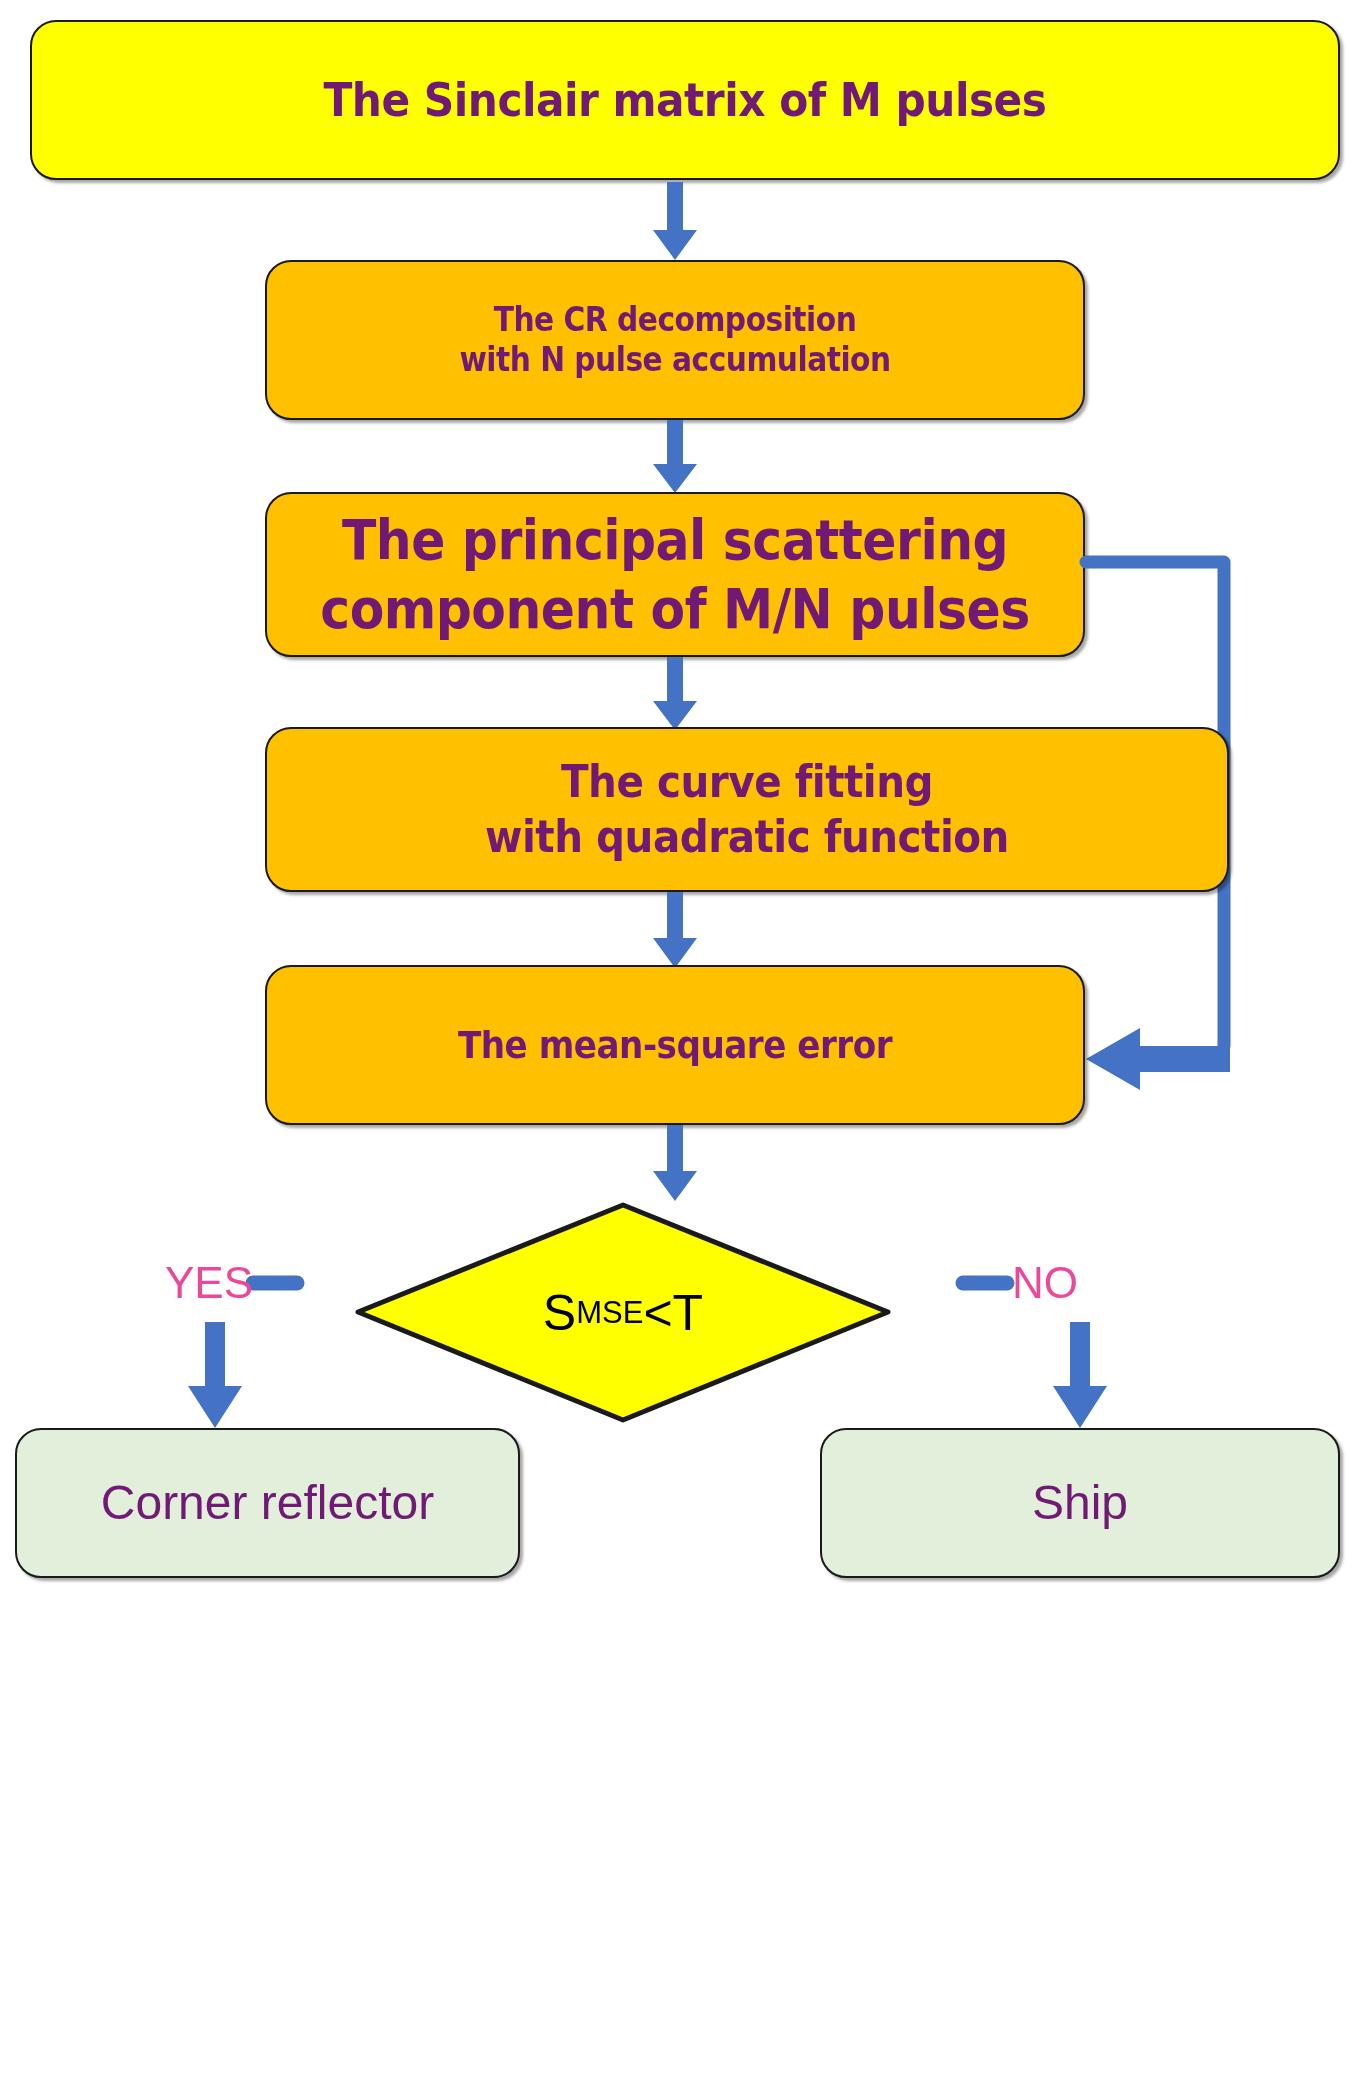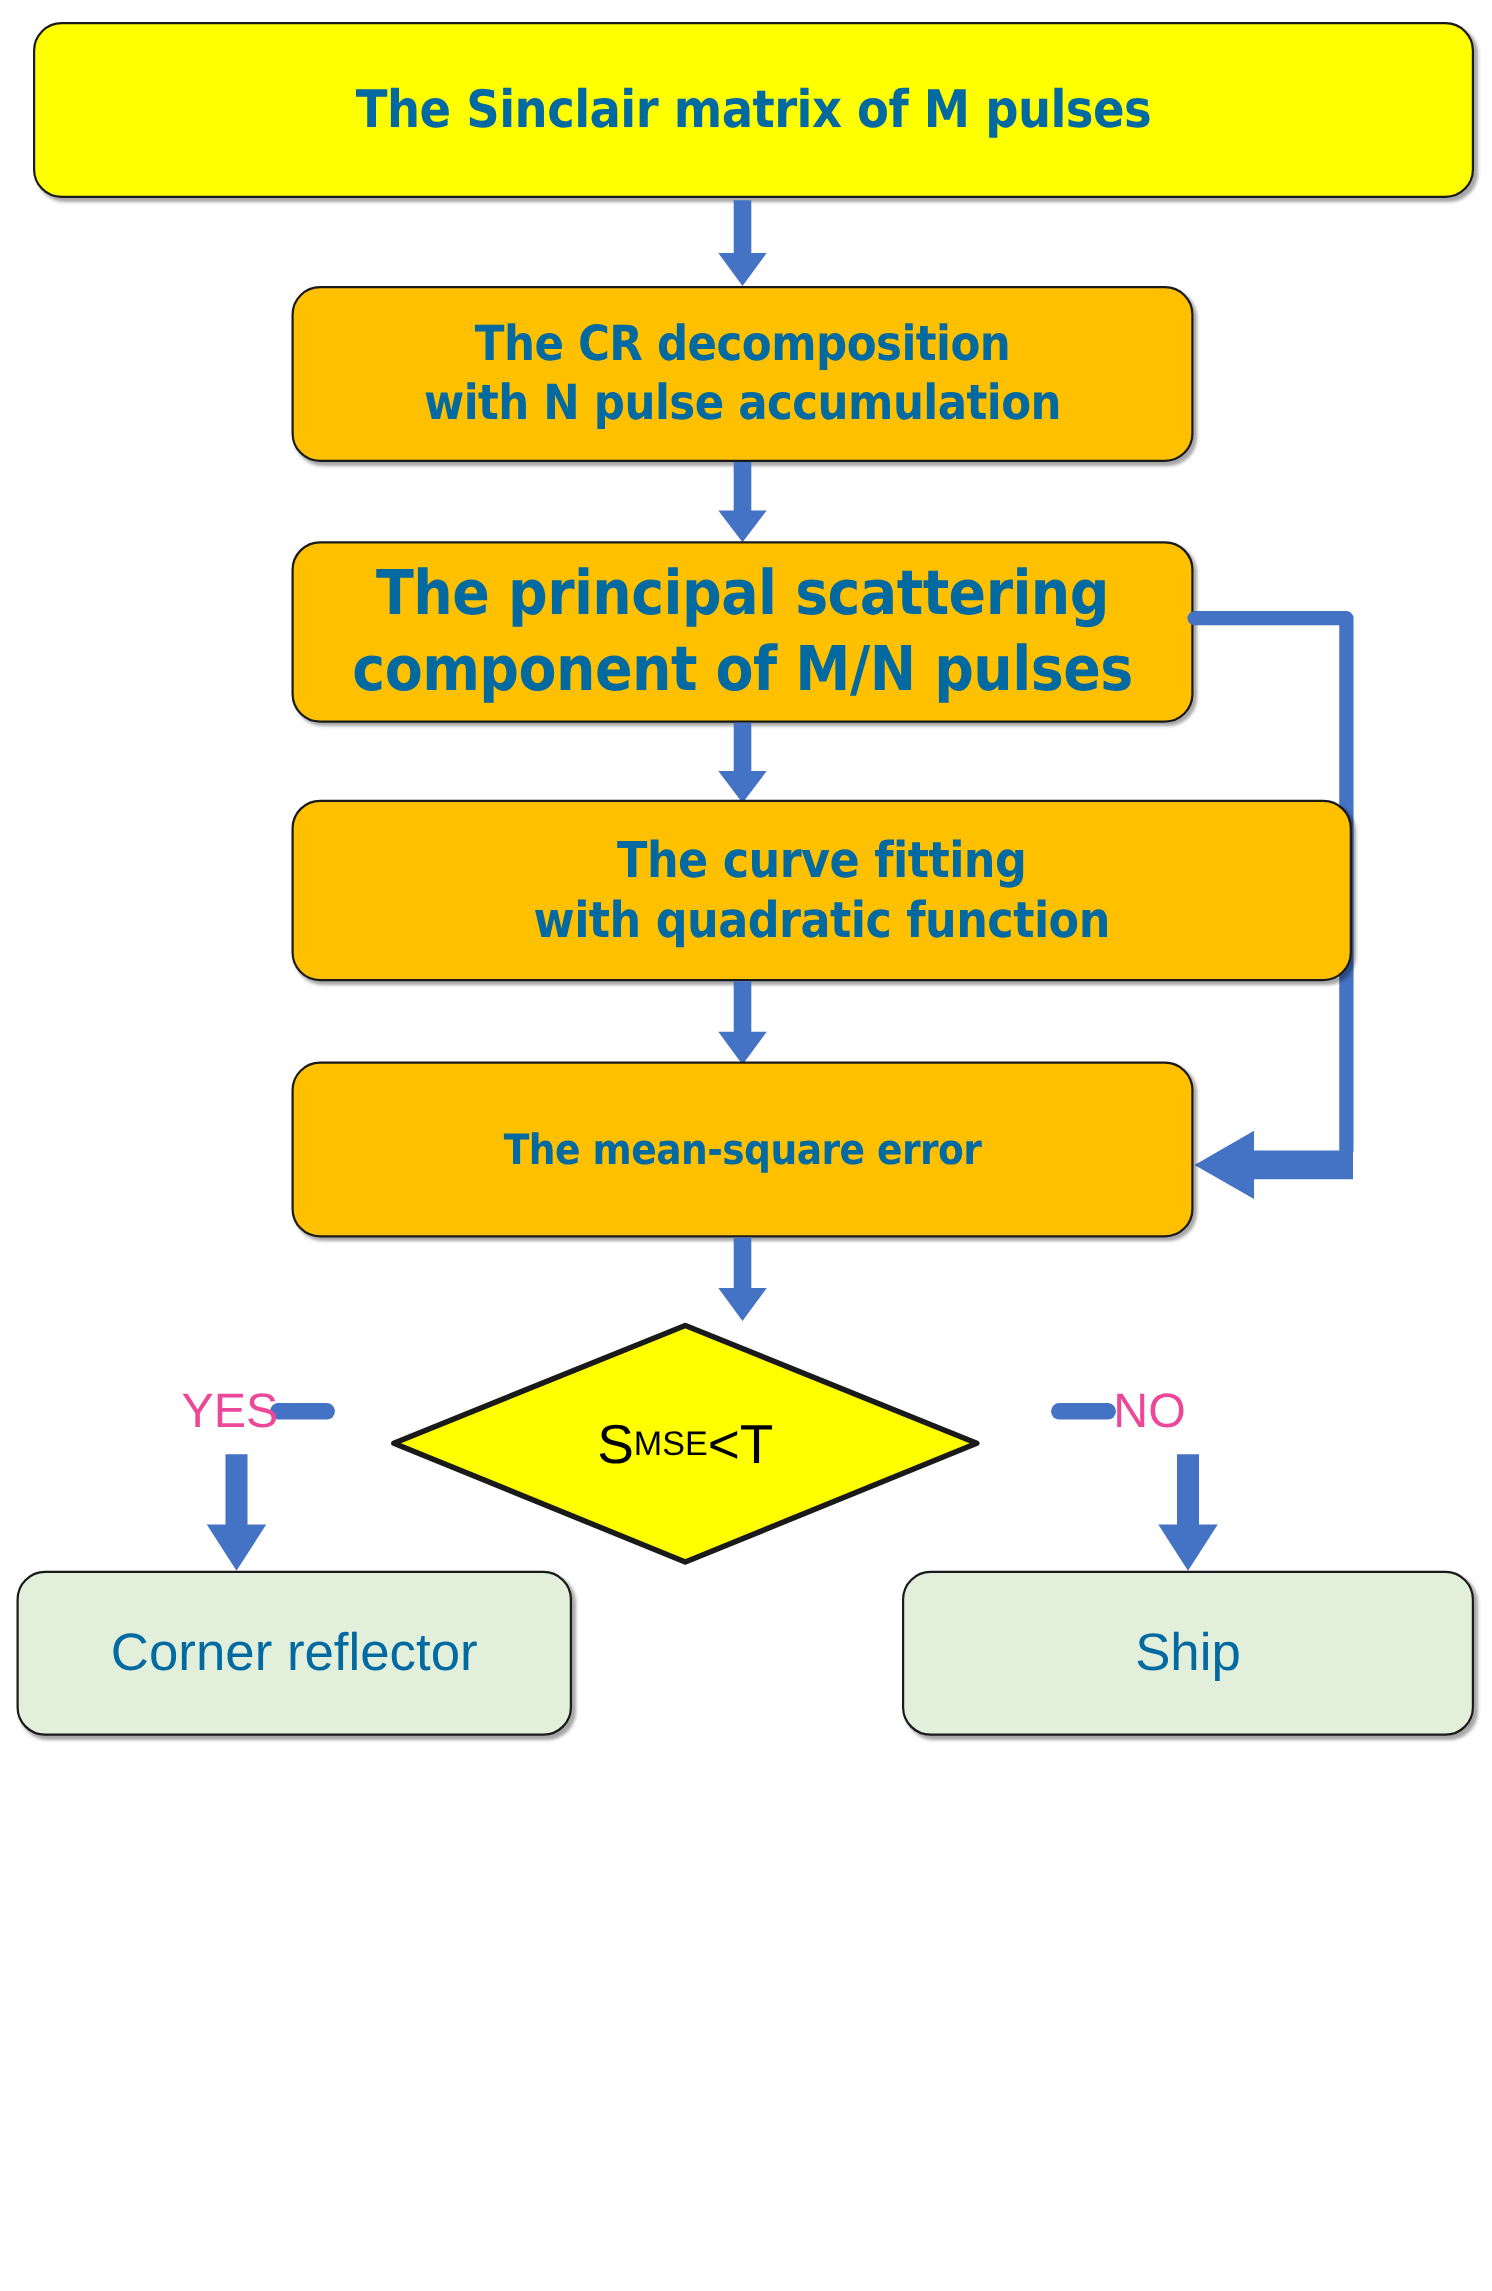--- a/index.html
+++ b/index.html
@@ -16,21 +16,21 @@
     overflow: hidden;
     font-family: "Liberation Sans", sans-serif;
   }
   .node {
     position: absolute;
     box-sizing: border-box;
     display: flex;
     align-items: center;
     justify-content: center;
     text-align: center;
-    color: #0369a1;
+    color: #701a75;
     border: 2px solid #1a1a1a;
     border-radius: 26px;
     box-shadow: 3px 3px 3px rgba(0,0,0,0.35);
     line-height: 1.22;
     white-space: pre-line;
     padding: 4px 10px;
   }
   .node.start   { background: #FFFF00; }
   .node.process { background: #FFC000; }
   .node.result  { background: #E2EFDA; }
@@ -96,21 +96,21 @@
   <div class="node start cond" style="left:30px; top:20px; width:1310px; height:160px; font-size:47px;">
     <span>The Sinclair matrix of M pulses</span>
   </div>
 
   <div class="conn" style="left:645px; top:182px; width:60px; height:80px;">
     <svg width="60" height="80" viewBox="0 0 60 80">
       <path d="M22,0 L38,0 L38,48 L52,48 L30,78 L8,48 L22,48 Z" fill="#4472C4"></path>
     </svg>
   </div>
 
-  <div class="node process cond" style="left:265px; top:260px; width:820px; height:160px; font-size:44px;">
+  <div class="node process cond" style="left:265px; top:260px; width:820px; height:160px; font-size:33px;">
     <span>The CR decomposition
 with N pulse accumulation</span>
   </div>
 
   <div class="conn" style="left:645px; top:420px; width:60px; height:75px;">
     <svg width="60" height="75" viewBox="0 0 60 75">
       <path d="M22,0 L38,0 L38,44 L52,44 L30,73 L8,44 L22,44 Z" fill="#4472C4"></path>
     </svg>
   </div>
 

